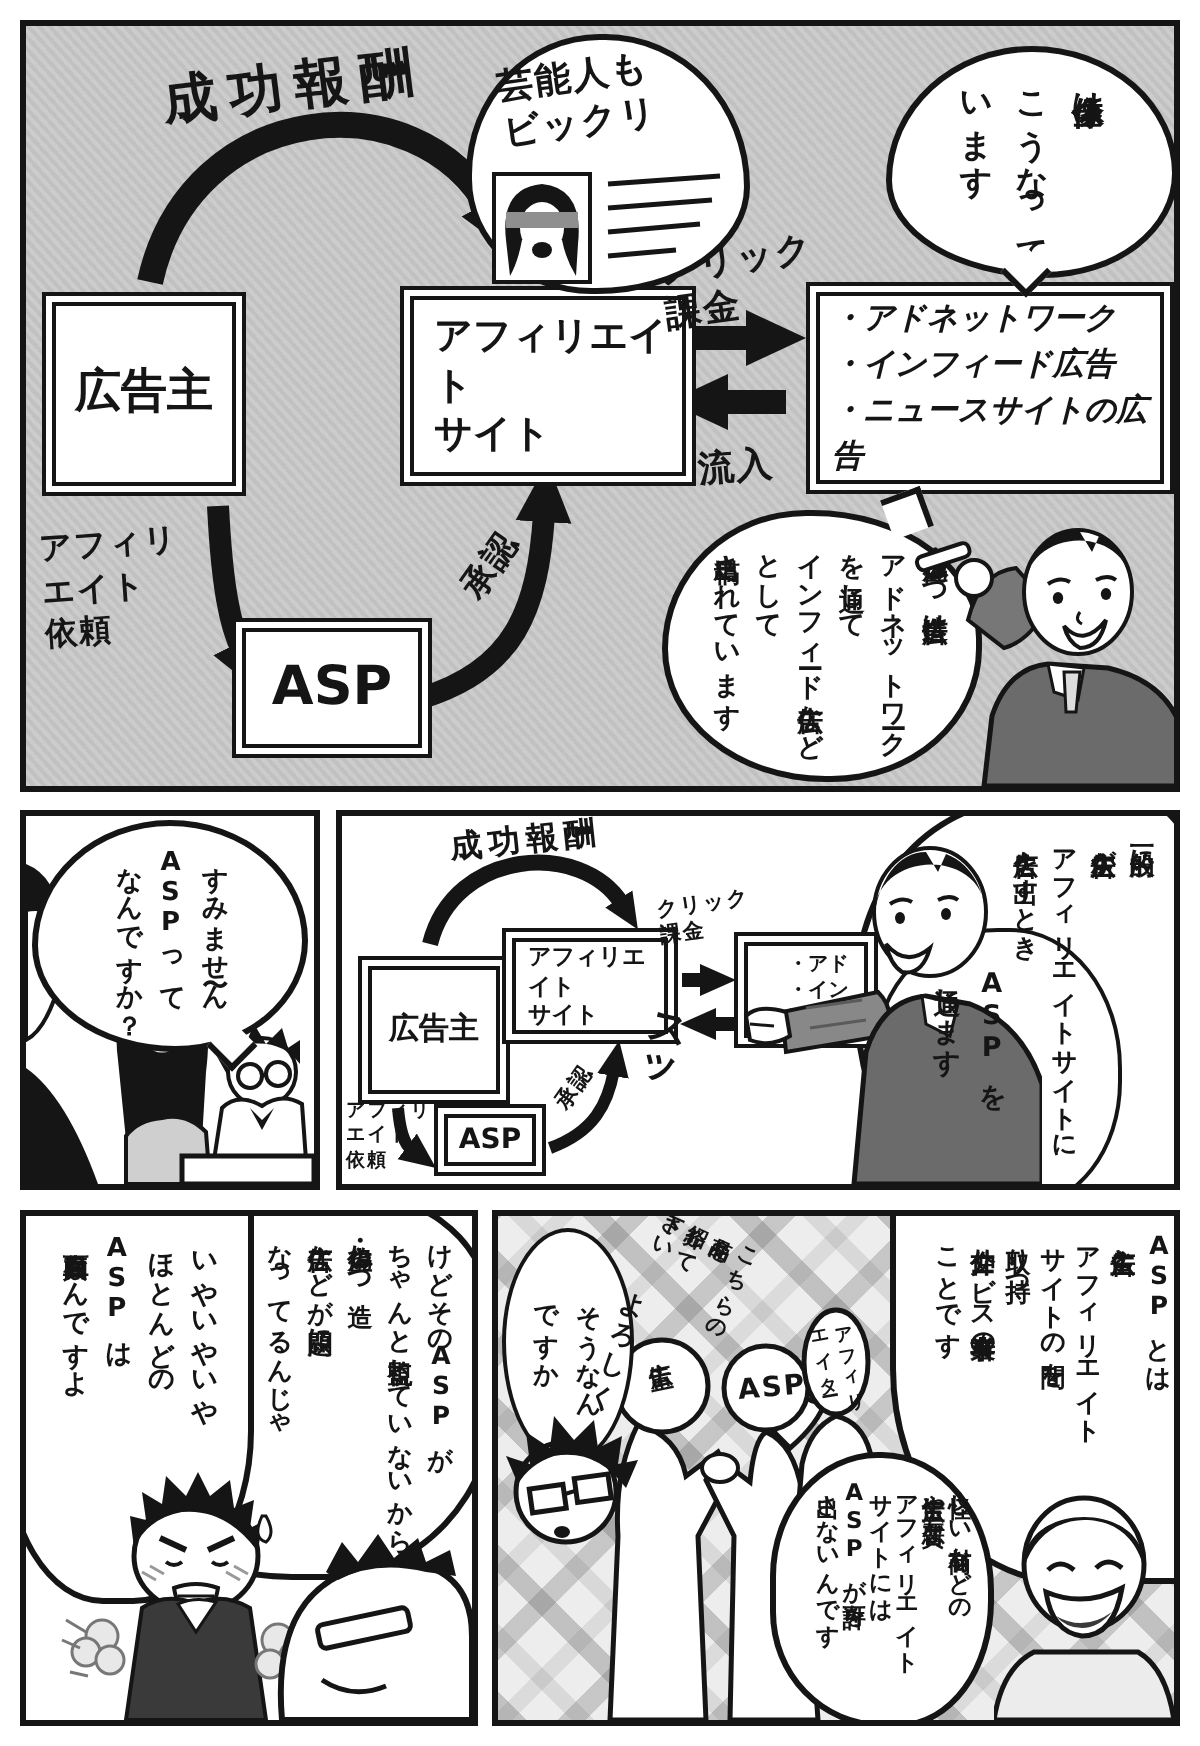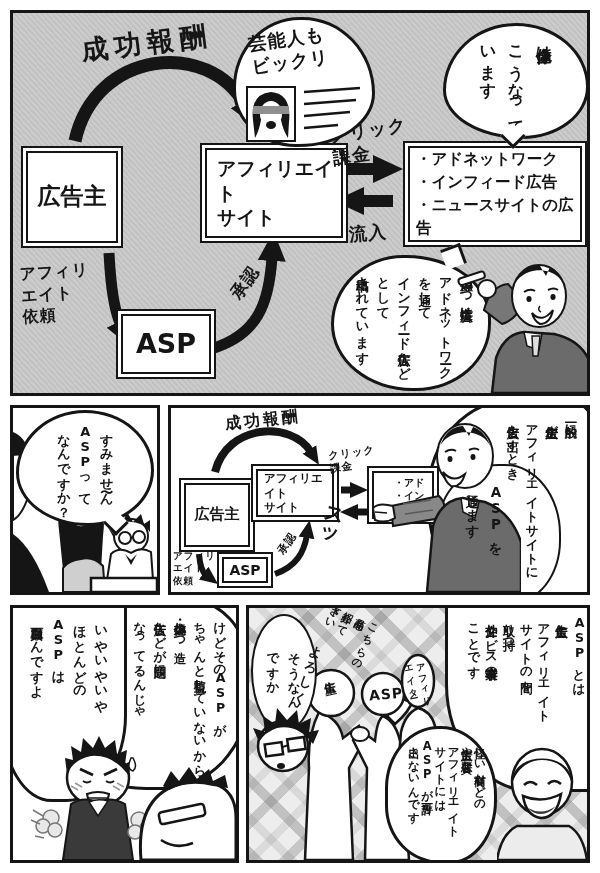--- a/index.html
+++ b/index.html
@@ -48,21 +48,21 @@
       <path d="M380,188 L347,188" fill="none" stroke="#151515" stroke-width="12" marker-end="url(#ah1)"></path>
     </svg>
 
     <div class="dbox" style="left:8px;top:133px;width:102px;height:102px;">
       <div class="inner" style="font-size:23px;">広告主</div>
     </div>
     <div class="dbox" style="left:187px;top:130px;width:148px;height:100px;">
       <div class="inner" style="font-size:19px;justify-content:flex-start;text-align:left;padding-left:10px;">アフィリエイト
 サイト</div>
     </div>
-    <div class="dbox" style="left:390px;top:128px;width:184px;height:106px;">
+    <div class="dbox" style="left:390px;top:128px;width:184px;height:106px;font-style:italic;">
       <div class="inner" style="font-size:15.5px;justify-content:flex-start;text-align:left;padding-left:6px;line-height:1.5;">・アドネットワーク
 ・インフィード広告
 ・ニュースサイトの広告</div>
     </div>
     <div class="dbox" style="left:103px;top:296px;width:100px;height:70px;">
       <div class="inner" style="font-size:27px;">ASP</div>
     </div>
 
     <div class="abs hand" style="left:68px;top:12px;font-size:27px;font-weight:600;transform:rotate(-7deg);letter-spacing:6px;">成功報酬</div>
     <div class="abs hand pre" style="left:318px;top:106px;font-size:18px;font-weight:600;line-height:1.25;transform:rotate(-8deg);">クリック

